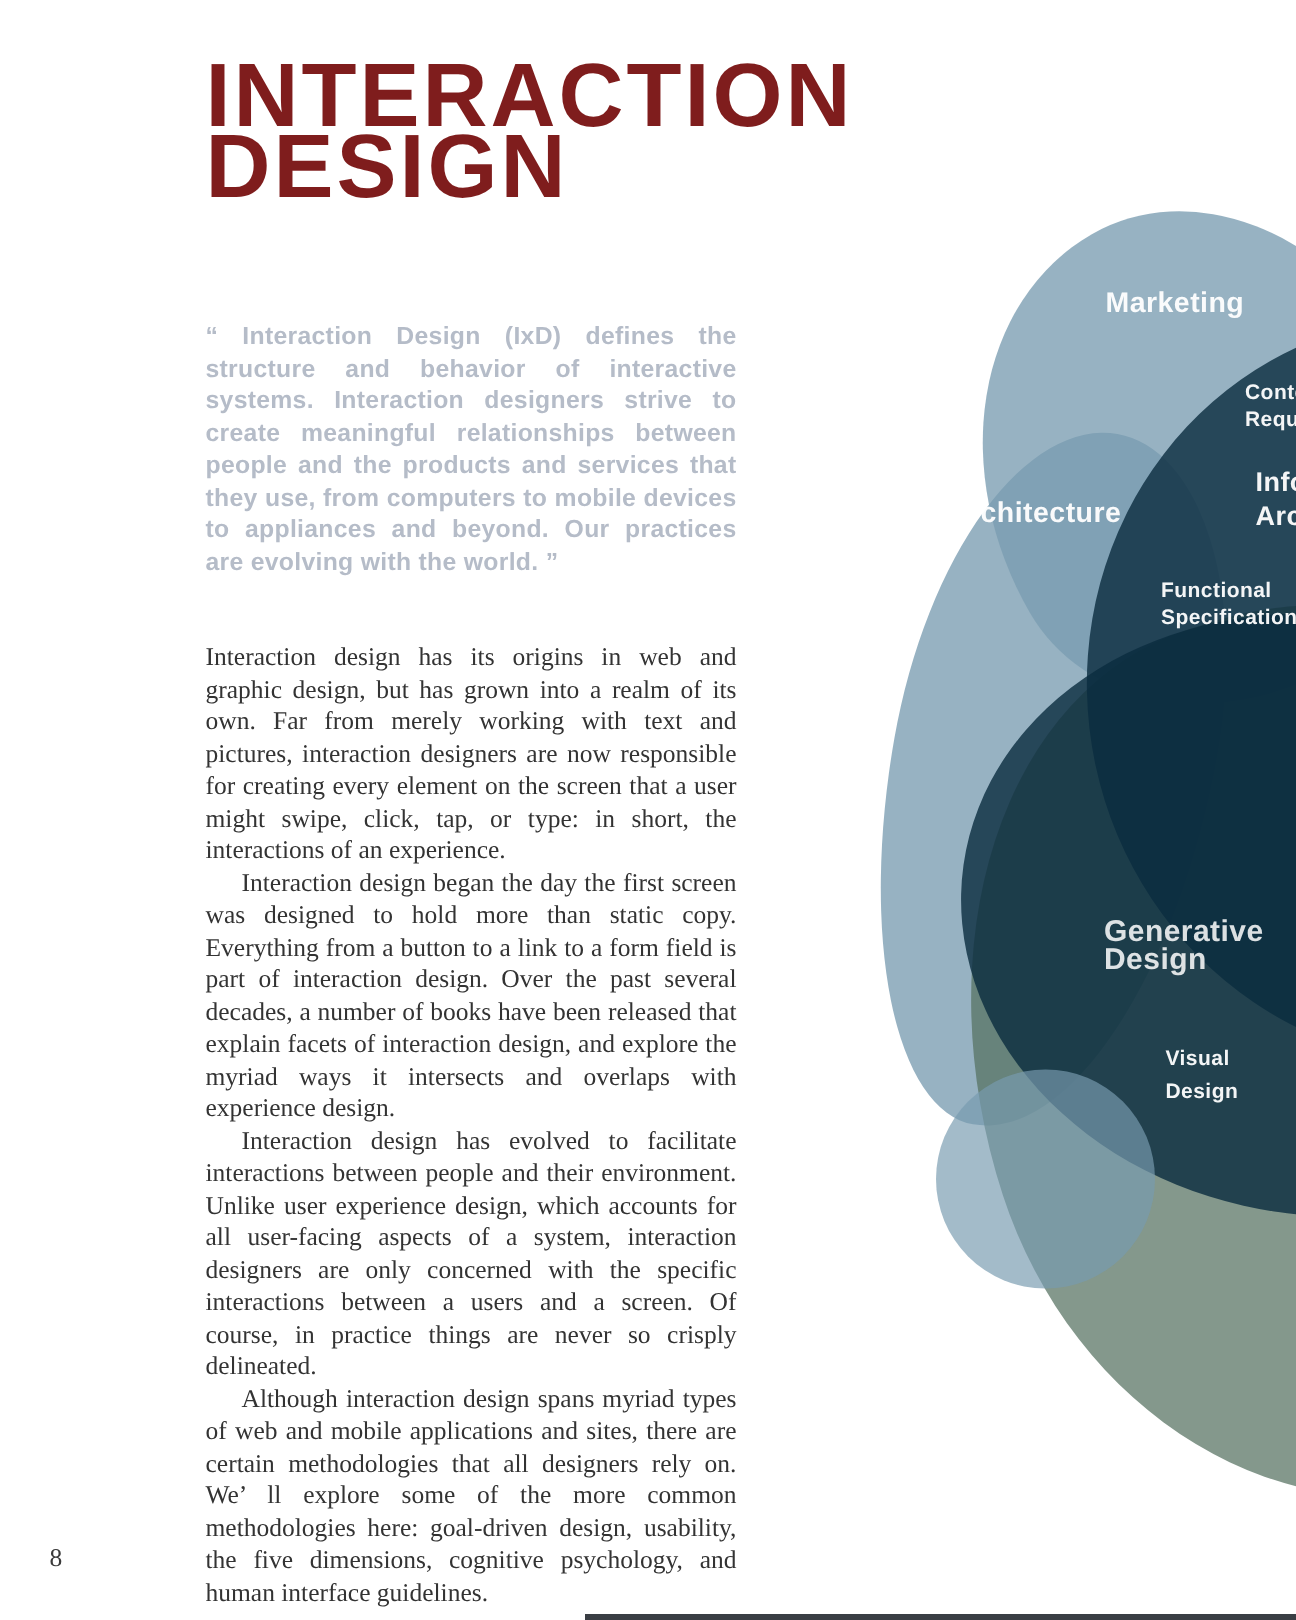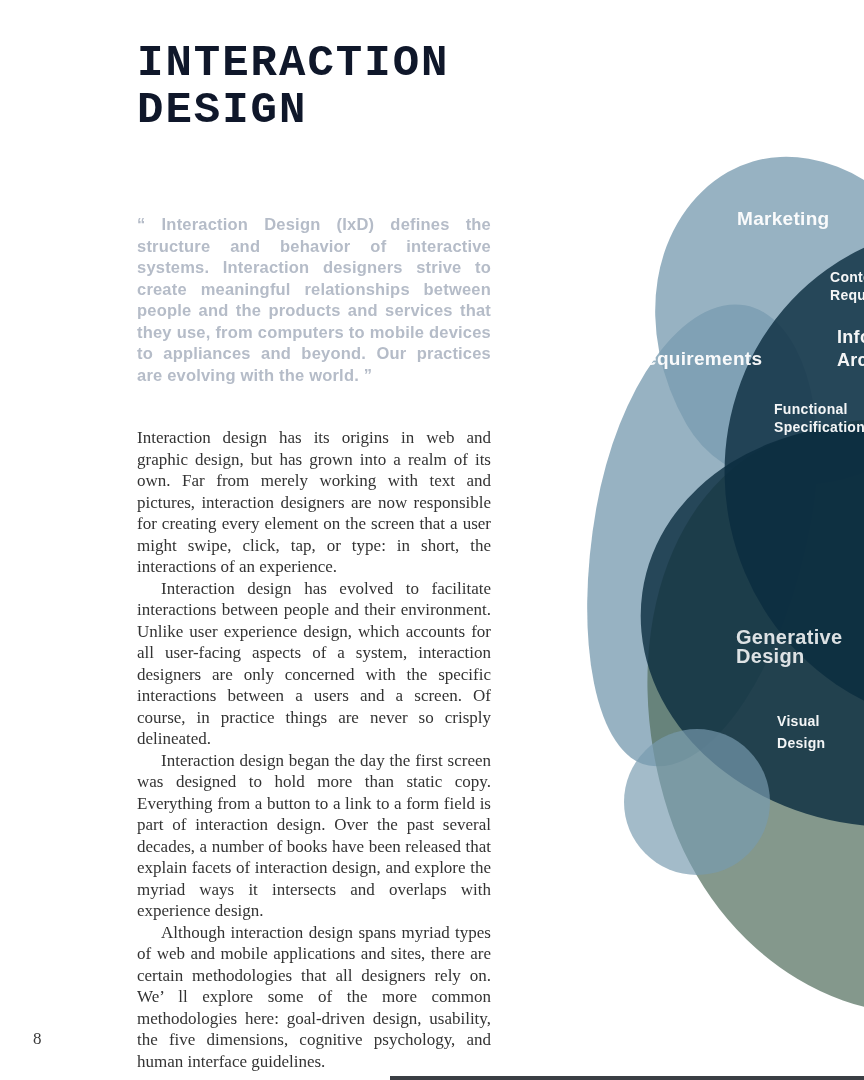--- a/index.html
+++ b/index.html
@@ -6,23 +6,23 @@
   .page {
     position:relative; width:864px; height:1080px;
     background:#ffffff; overflow:hidden;
     font-family:"Liberation Sans", sans-serif;
   }
 
   
   .text-col { position:absolute; left:137px; top:40px; width:354px; }
 
   .title {
-    font-family:Liberation Mono, monospace;
-    font-weight:700; font-size:44px; line-height:47px;
-    letter-spacing:2px; color:#0f172a; margin:0;
+    font-family:Liberation Sans, sans-serif;
+    font-weight:700; font-size:60px; line-height:47px;
+    letter-spacing:2px; color:#7f1d1d; margin:0;
     transform-origin:left top;
   }
   .title .t-line { display:block; }
 
   .quote {
     margin-top:80px;
     font-weight:700; font-size:16.5px; line-height:21.5px;
     letter-spacing:0.2px; color:#b5bcc8;
     text-align:justify;
   }
@@ -36,21 +36,21 @@
   .bodytext p { margin:0; }
   .bodytext p.indent { text-indent:24px; }
 
   .page-number {
     position:absolute; left:33px; top:1029px;
     font-family:"Liberation Serif", serif;
     font-size:17px; color:#3a3a3a;
   }
 
   
-  .diagram { position:absolute; left:0; top:16px; width:864px; height:990px; }
+  .diagram { position:absolute; left:0; top:0; width:864px; height:990px; }
   .blob { position:absolute; }
 
   .blob-marketing {
     left:650px; top:140px; width:300px; height:330px;
     background:rgba(122,156,177,0.78);
     border-radius:54% 46% 48% 52% / 60% 52% 48% 40%;
     transform:rotate(-30deg);
   }
   .blob-informatics {
     left:593px; top:285px; width:214px; height:470px;
@@ -108,21 +108,21 @@
 
   <div class="diagram">
     <div class="blob blob-informatics"></div>
     <div class="blob blob-marketing"></div>
     <div class="blob blob-sage"></div>
     <div class="blob blob-dark1"></div>
     <div class="blob blob-dark2"></div>
     <div class="blob blob-content-circle"></div>
 
     <div class="dlabel lbl-marketing">Marketing</div>
-    <div class="dlabel lbl-informatics">Requirements</div>
+    <div class="dlabel lbl-informatics">Architecture</div>
     <div class="dlabel lbl-content-req">Content
 Requirements</div>
     <div class="dlabel lbl-info-arch">Information
 Architecture</div>
     <div class="dlabel lbl-func-spec">Functional
 Specifications</div>
     <div class="dlabel lbl-generative">Generative
 Design</div>
     <div class="dlabel lbl-visual">Visual
 Design</div>
@@ -131,22 +131,22 @@
   <div class="text-col">
     <h1 class="title">
       <span class="t-line">INTERACTION</span>
       <span class="t-line">DESIGN</span>
     </h1>
 
     <div class="quote">“ Interaction Design (IxD) defines the structure and behavior of interactive systems. Interaction designers strive to create meaningful relationships between people and the products and services that they use, from computers to mobile devices to appliances and beyond. Our practices are evolving with the world. ”</div>
 
     <div class="bodytext">
       <p>Interaction design has its origins in web and graphic design, but has grown into a realm of its own. Far from merely working with text and pictures, interaction designers are now responsible for creating every element on the screen that a user might swipe, click, tap, or type: in short, the interactions of an experience.</p>
+      <p class="indent">Interaction design began the day the first screen was designed to hold more than static copy. Everything from a button to a link to a form field is part of interaction design. Over the past several decades, a number of books have been released that explain facets of interaction design, and explore the myriad ways it intersects and overlaps with experience design.</p>
       <p class="indent">Interaction design has evolved to facilitate interactions between people and their environment. Unlike user experience design, which accounts for all user-facing aspects of a system, interaction designers are only concerned with the specific interactions between a users and a screen. Of course, in practice things are never so crisply delineated.</p>
-      <p class="indent">Interaction design began the day the first screen was designed to hold more than static copy. Everything from a button to a link to a form field is part of interaction design. Over the past several decades, a number of books have been released that explain facets of interaction design, and explore the myriad ways it intersects and overlaps with experience design.</p>
       <p class="indent">Although interaction design spans myriad types of web and mobile applications and sites, there are certain methodologies that all designers rely on. We’ ll explore some of the more common methodologies here: goal-driven design, usability, the five dimensions, cognitive psychology, and human interface guidelines.</p>
     </div>
   </div>
 
   <div class="page-number">8</div>
 
   <div class="bottom-bar"></div>
 </div>
 
 </body></html>

